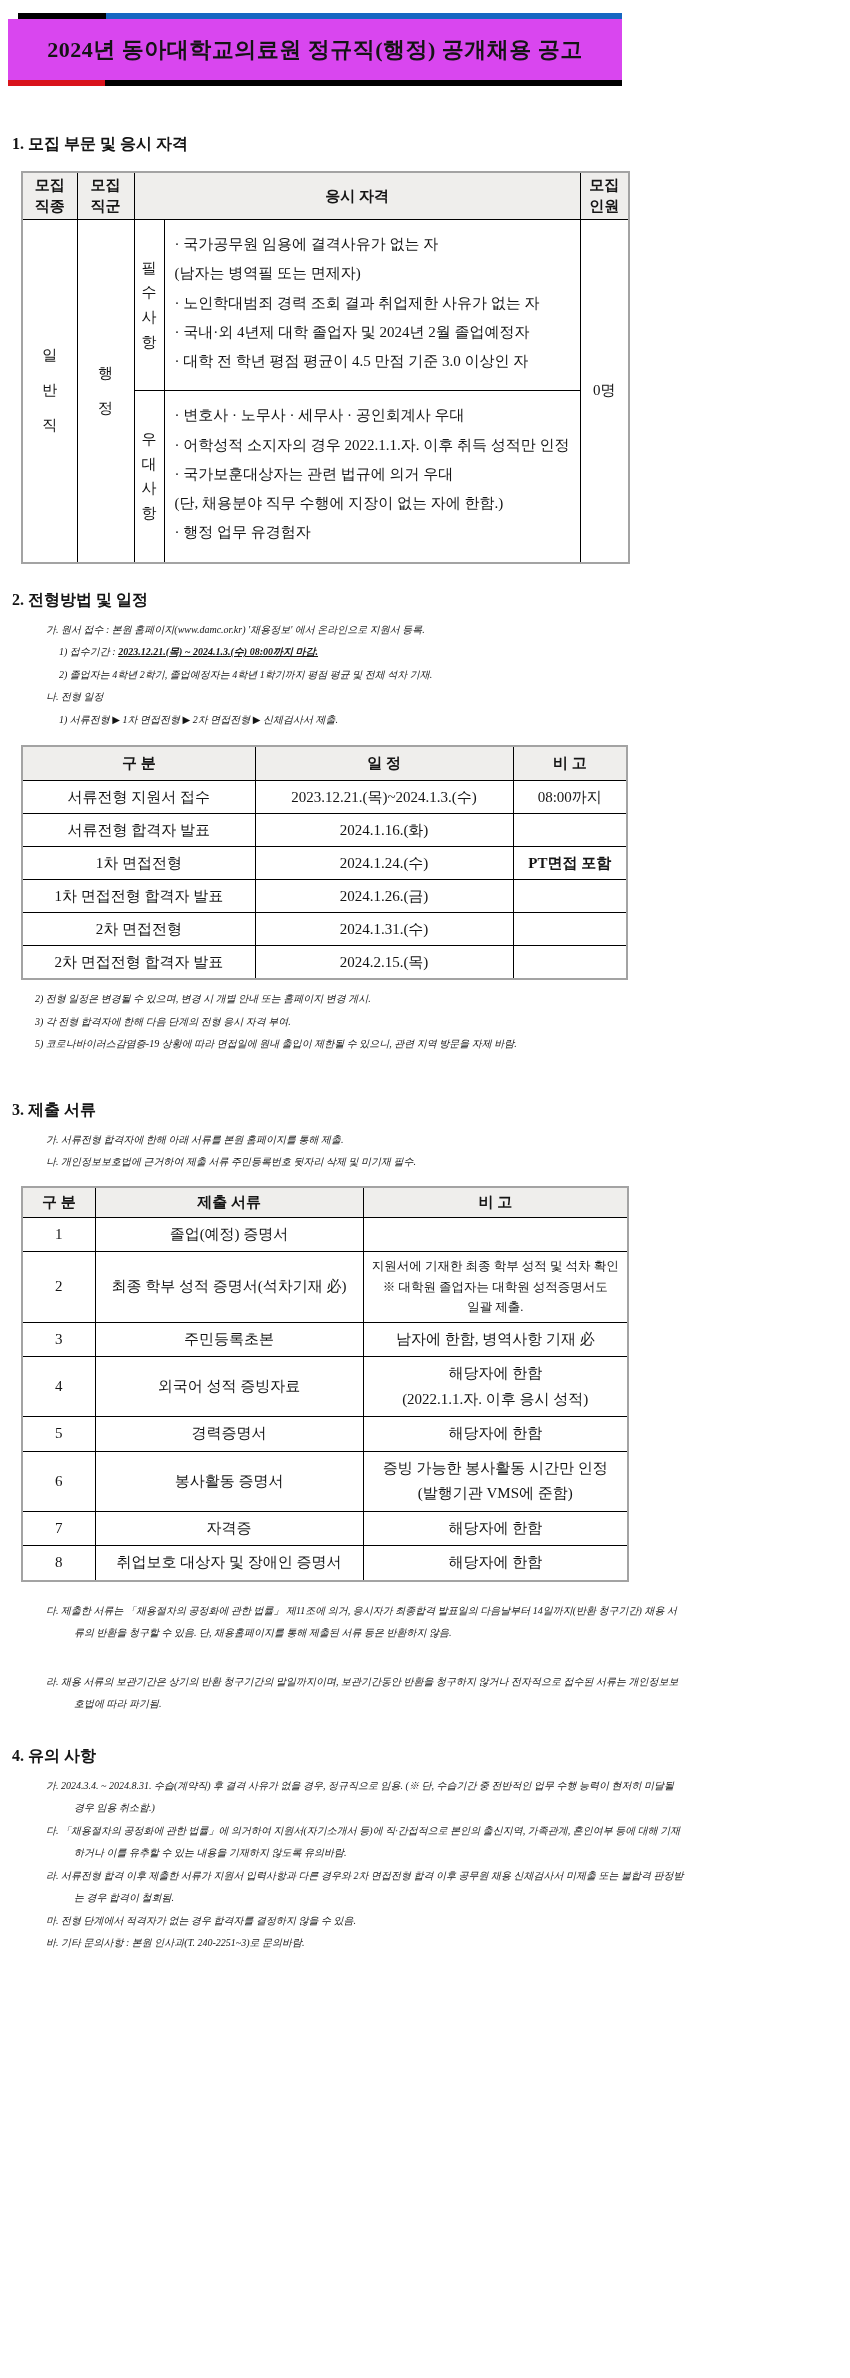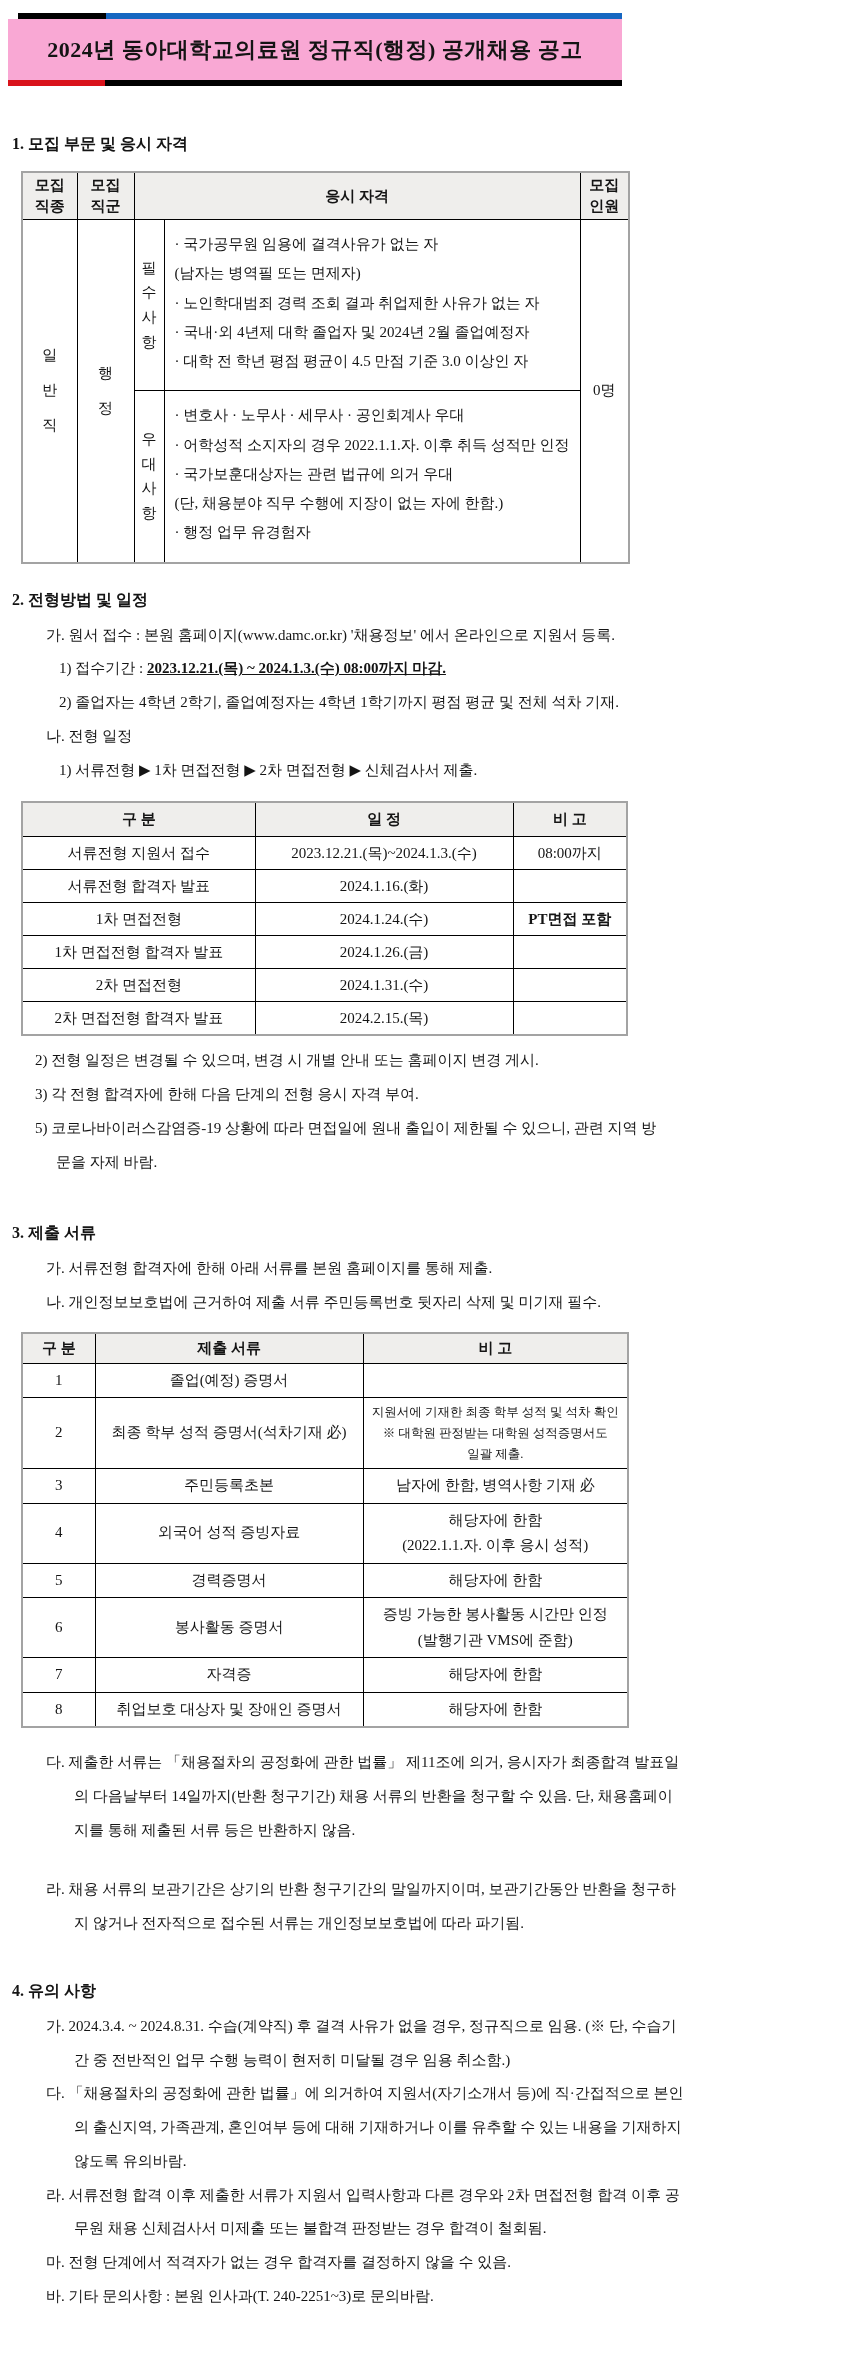--- a/index.html
+++ b/index.html
@@ -18,46 +18,47 @@
     padding: 13px 0 0 8px;
   }
   .pre { white-space: pre-line; }
 
   
   .banner { width: 614px; }
   .banner .bar-top { display: flex; height: 6px; padding-left: 10px; }
   .banner .bar-top .seg-a { width: 88px; background: #000; }
   .banner .bar-top .seg-b { flex: 1; background: #1667c1; }
   .banner .title-box {
-    background: #f9a8d4;
+    background: #d946ef;
     text-align: center;
     padding: 16px 4px 15px 4px;
     font-size: 22px;
     font-weight: bold;
     letter-spacing: 0.5px;
   }
   .banner .bar-bottom { display: flex; height: 6px; }
   .banner .bar-bottom .seg-a { width: 97px; background: #d9131b; }
   .banner .bar-bottom .seg-b { flex: 1; background: #000; }
 
   
   .sec-title {
     font-size: 16px;
     font-weight: bold;
     margin: 0 0 0 4px;
   }
   .s1-title { margin-top: 48px; }
   .s2-title { margin-top: 26px; }
   .s3-title { margin-top: 44px; }
-  .s4-title { margin-top: 40px; }
+  .s4-title { margin-top: 30px; }
 
   .para {
-    font-size: 15px;
+    font-size: 10px;
     line-height: 2.25;
     width: 612px;
+    font-style: italic;
   }
   .p-ga   { padding-left: 66px;  text-indent: -28px; }  
   .p-ga-deep { padding-left: 145px; text-indent: -107px; } 
   .p-num  { padding-left: 88px;  text-indent: -37px; }  
   .p-note { padding-left: 48px;  text-indent: -21px; }  
   .mt-8  { margin-top: 8px; }
   .mt-18 { margin-top: 18px; }
   .mt-26 { margin-top: 26px; }
 
   .em-deadline { font-weight: bold; text-decoration: underline; }
@@ -242,21 +243,21 @@
     </tr>
     <tr>
       <td>1</td>
       <td>졸업(예정) 증명서</td>
       <td class="pre"></td>
     </tr>
     <tr>
       <td>2</td>
       <td>최종 학부 성적 증명서(석차기재 必)</td>
       <td class="pre small-note">지원서에 기재한 최종 학부 성적 및 석차 확인
-※ 대학원 판정받는 대학원 성적증명서도
+※ 대학원 졸업자는 대학원 성적증명서도
 일괄 제출.</td>
     </tr>
     <tr>
       <td>3</td>
       <td>주민등록초본</td>
       <td class="pre">남자에 한함, 병역사항 기재 必</td>
     </tr>
     <tr>
       <td>4</td>
       <td>외국어 성적 증빙자료</td>

